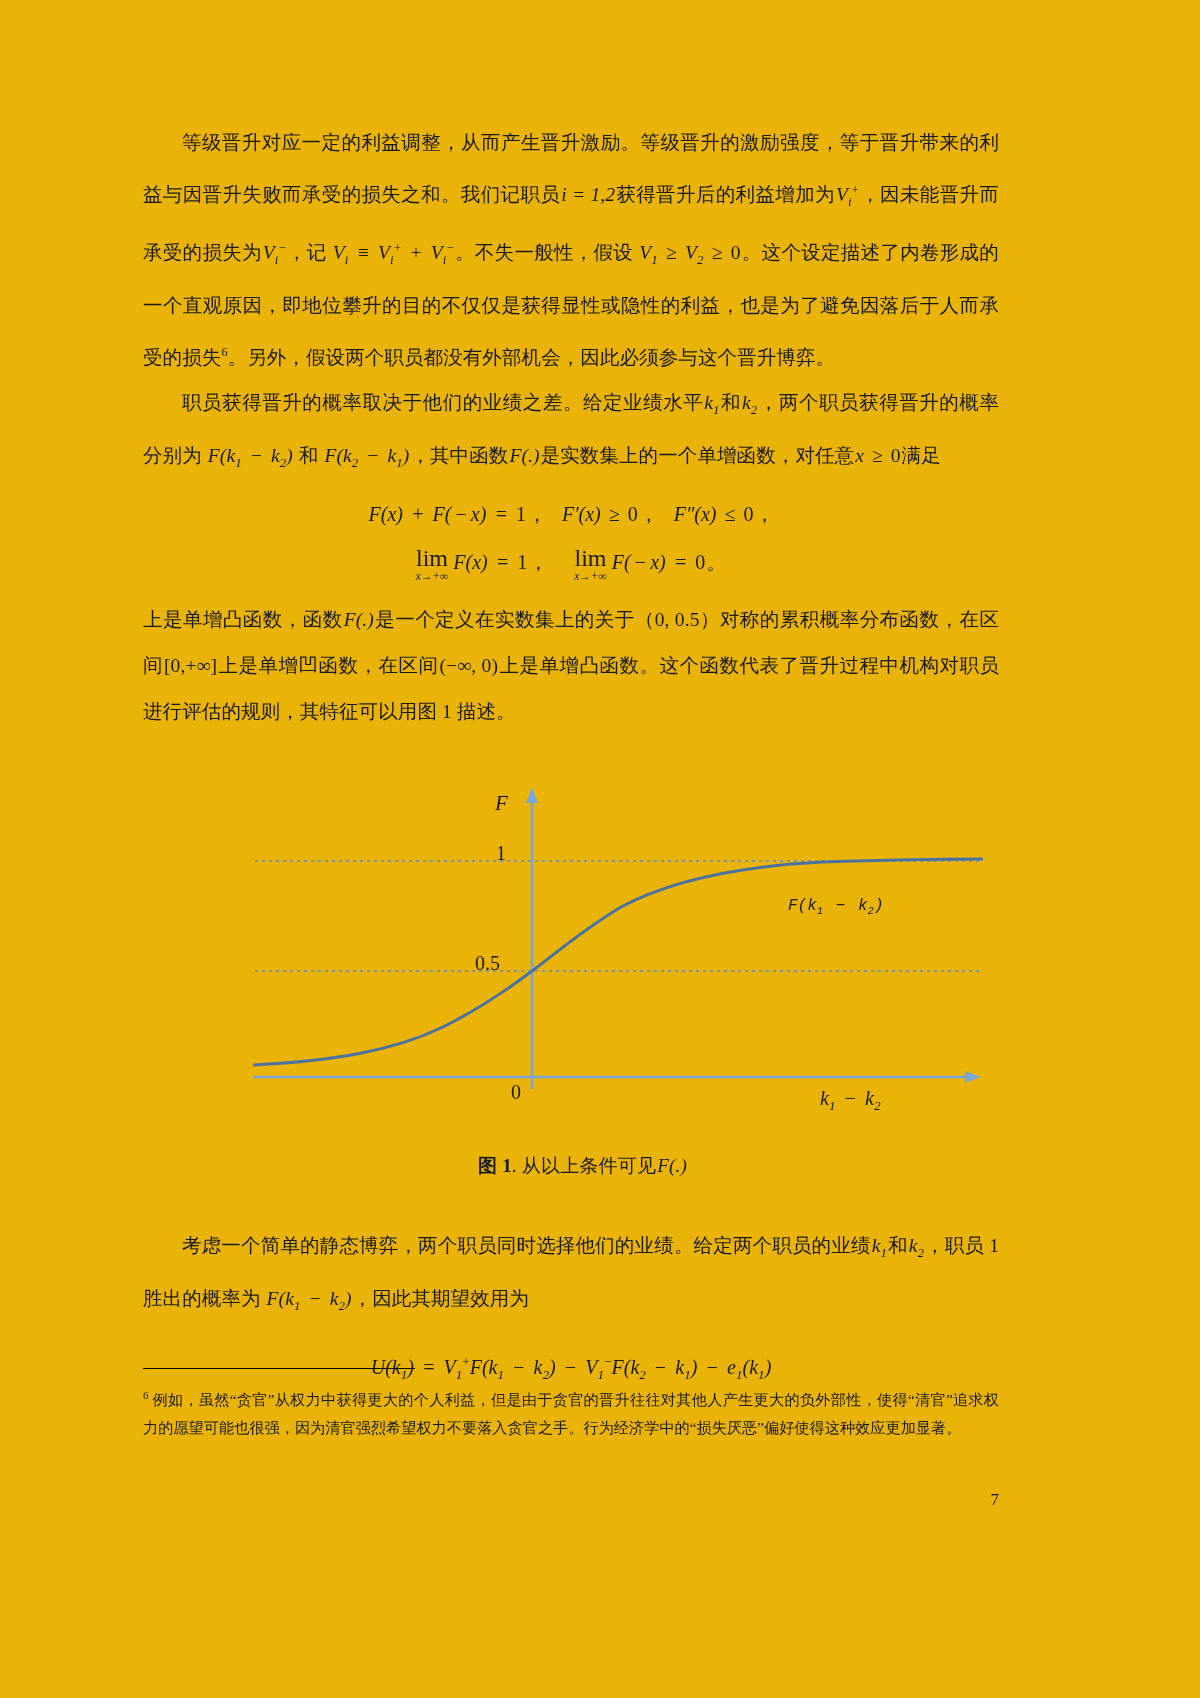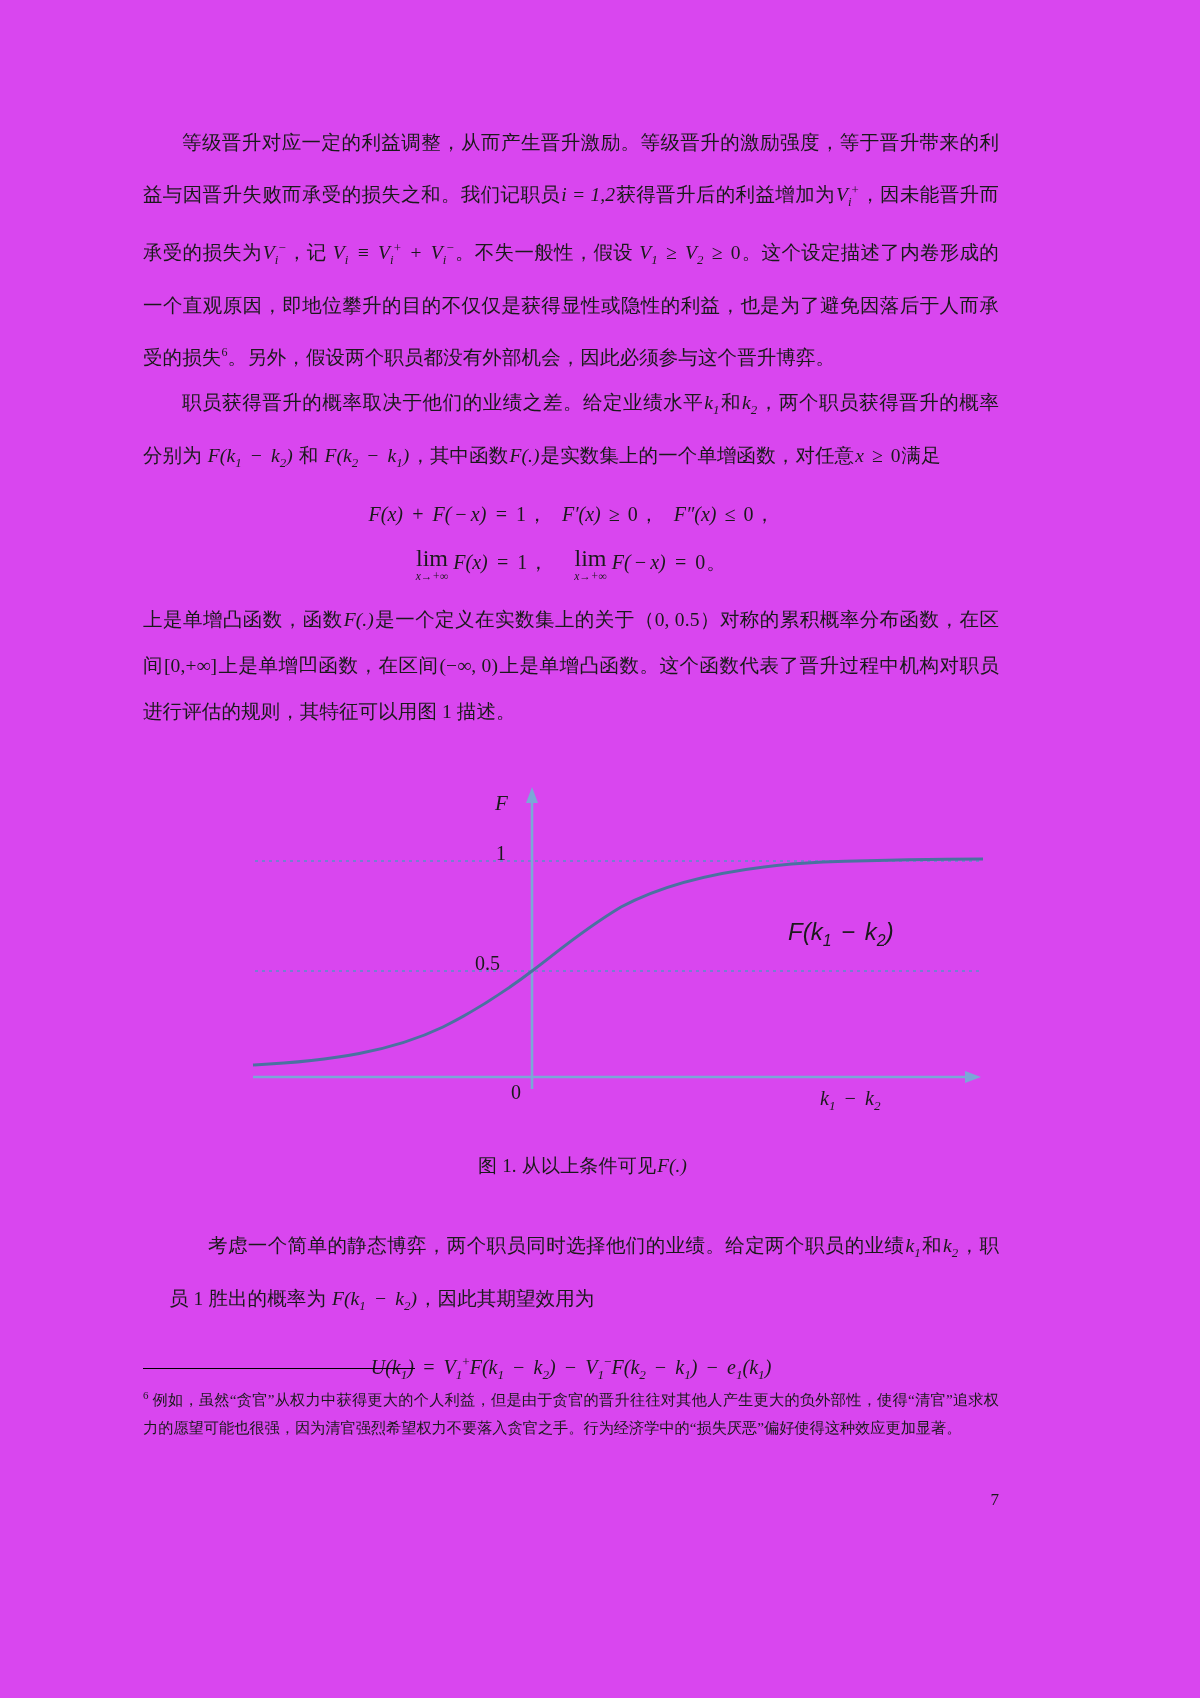--- a/index.html
+++ b/index.html
@@ -14,21 +14,21 @@
     font-family: "Liberation Serif", "DejaVu Serif", serif;
     color: #1a1a1a;
     overflow: hidden;
   }
 
   .page {
     position: absolute;
     left: 0; top: 0;
     width: 1200px;
     height: 1698px;
-    background: #d946ef;
+    background: #eab308;
   }
 
   .content {
     position: absolute;
     left: 143px;
     top: 120px;
     width: 856px;
   }
 
   
@@ -89,21 +89,21 @@
     height: 370px;
   }
   .figure svg { display: block; }
 
   .figcaption {
     text-align: center;
     font-size: 19px;
     margin-top: 14px;
     letter-spacing: 0.2px;
   }
-  .figcaption b { font-weight: normal; padding-left: 24px; }
+  .figcaption b { font-weight: bold; padding-left: 24px; }
 
   
   .fn-rule {
     position: absolute;
     left: 143px;
     top: 1368px;
     width: 272px;
     height: 0;
     border-top: 1px solid #000;
   }
@@ -182,34 +182,34 @@
       </svg>
 
       <div style="position:absolute; left:352px; top:22px; font-size:21px; font-style:italic; font-family:'Liberation Serif',serif;">F</div>
 
       <div style="position:absolute; left:353px; top:73px; font-size:20px; font-family:'Liberation Serif',serif;">1</div>
 
       <div style="position:absolute; left:332px; top:183px; font-size:20px; font-family:'Liberation Serif',serif;">0.5</div>
 
       <div style="position:absolute; left:368px; top:312px; font-size:20px; font-family:'Liberation Serif',serif;">0</div>
 
-      <div style="position:absolute; left:645px; top:149px; font-size:24px; font-style:italic; font-family:Liberation Sans, sans-serif; white-space:nowrap;">
+      <div style="position:absolute; left:645px; top:128px; font-size:16px; font-style:italic; font-family:Liberation Mono, monospace; white-space:nowrap;">
         <i>F</i>(<i>k</i><sub style="font-size:0.66em;">1</sub> <span style="padding:0 3px;">−</span> <i>k</i><sub style="font-size:0.66em;">2</sub>)
       </div>
 
       <div style="position:absolute; left:677px; top:318px; font-size:20px; font-style:italic; font-family:'Liberation Serif',serif; white-space:nowrap;">
         <i>k</i><sub style="font-size:0.66em;">1</sub> <span style="padding:0 3px;">−</span> <i>k</i><sub style="font-size:0.66em;">2</sub>
       </div>
     </div>
 
     <div class="figcaption">
       <b>图 1</b><span>. 从以上条件可见</span><span class="mi"><i>F</i>(.)</span>
     </div>
 
-    <p class="para indent" style="margin-top:44px;margin-left:26px;">
+    <p class="para indent" style="margin-top:44px;">
       <span>考虑一个简单的静态博弈，两个职员同时选择他们的业绩。给定两个职员的业绩</span><span class="mi"><i>k</i><sub class="ms">1</sub></span><span>和</span><span class="mi"><i>k</i><sub class="ms">2</sub></span><span>，职员 1 胜出的概率为 </span><span class="mi"><i>F</i>(<i>k</i><sub class="ms">1</sub> <span class="op">−</span> <i>k</i><sub class="ms">2</sub>)</span><span>，因此其期望效用为</span>
     </p>
 
     <div class="eq" style="margin-top:14px;">
       <span class="mi"><i>U</i>(<i>k</i><sub class="ms">1</sub>) <span class="op">=</span> <i>V</i><sub class="ms">1</sub><sup class="ms up">+</sup><i>F</i>(<i>k</i><sub class="ms">1</sub> <span class="op">−</span> <i>k</i><sub class="ms">2</sub>) <span class="op">−</span> <i>V</i><sub class="ms">1</sub><sup class="ms up">−</sup><i>F</i>(<i>k</i><sub class="ms">2</sub> <span class="op">−</span> <i>k</i><sub class="ms">1</sub>) <span class="op">−</span> <i>e</i><sub class="ms">1</sub>(<i>k</i><sub class="ms">1</sub>)</span>
     </div>
 
   </div>
 
   <div class="fn-rule"></div>

